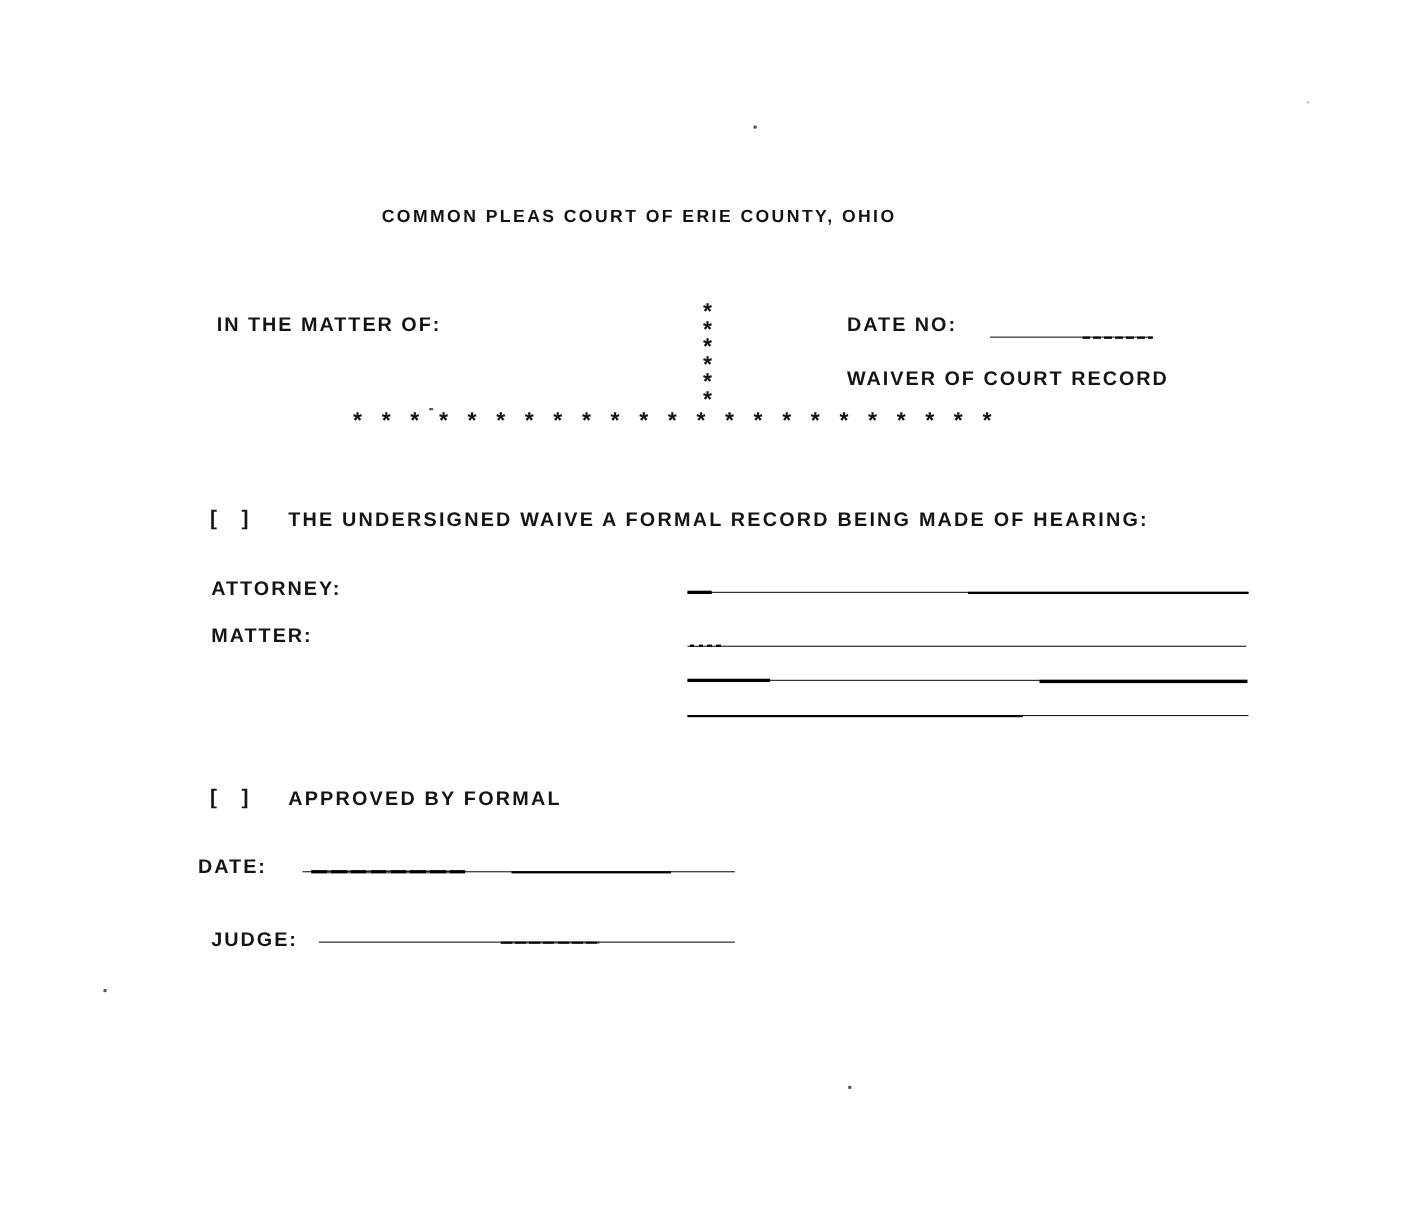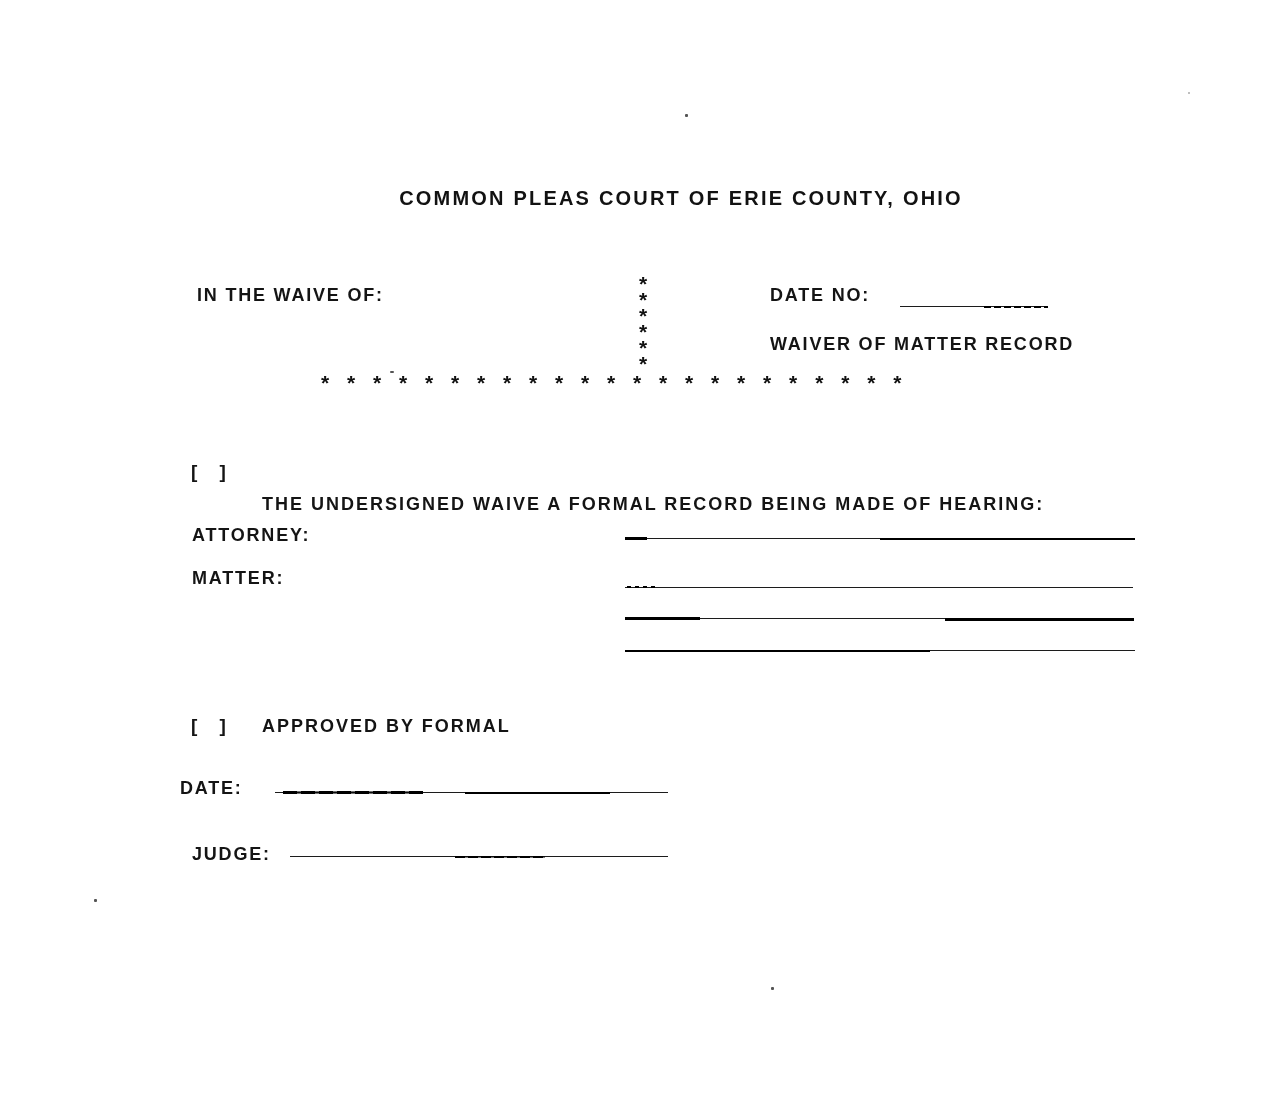--- a/index.html
+++ b/index.html
@@ -14,23 +14,23 @@
     background: #ffffff;
     font-family: "Liberation Sans", sans-serif;
     color: #161616;
     overflow: hidden;
   }
   .abs { position: absolute; }
 
   
   .title-block {
     left: 347px; top: 186px; width: 668px;
-    text-align: center;
+    text-align: left;
     font-weight: bold;
-    font-size: 20px;
+    font-size: 16px;
     line-height: 24px;
     letter-spacing: 2.2px;
     color: #121212;
   }
 
   
   .lbl {
     font-weight: bold;
     font-size: 18px;
     letter-spacing: 1.8px;
@@ -90,43 +90,43 @@
 </style>
 </head>
 <body>
 
 <div class="page">
 
   <div class="abs title-block">
     <div>COMMON PLEAS COURT OF ERIE COUNTY, OHIO</div>
   </div>
 
-  <div class="abs lbl" style="left:197px; top:285px;">IN THE WAIVE OF:</div>
+  <div class="abs lbl" style="left:197px; top:285px;">IN THE MATTER OF:</div>
 
   <div class="abs ast-col">*
 *
 *
 *
 *
 *</div>
 
   <div class="abs lbl" style="left:770px; top:285px;">DATE NO:</div>
 
   <div class="abs wline" style="left:900px; top:305px; width:148px;">
     <div class="base" style="height:1.2px;"></div>
     <div class="seg" style="left:84px; top:0.5px; width:64px; height:2.6px;
          background: repeating-linear-gradient(90deg,#000 0 7px,rgba(0,0,0,0) 7px 10px);"></div>
   </div>
 
-  <div class="abs lbl" style="left:770px; top:334px;">WAIVER OF MATTER RECORD</div>
+  <div class="abs lbl" style="left:770px; top:334px;">WAIVER OF COURT RECORD</div>
 
   <div class="abs ast-row">* * * * * * * * * * * * * * * * * * * * * * *</div>
 
   <div class="abs chk" style="left:191px; top:461px;">[ ]</div>
-  <div class="abs lbl" style="left:262px; top:462px; letter-spacing:2px;margin-top:32px;">THE UNDERSIGNED WAIVE A FORMAL RECORD BEING MADE OF HEARING:</div>
+  <div class="abs lbl" style="left:262px; top:462px; letter-spacing:2px;">THE UNDERSIGNED WAIVE A FORMAL RECORD BEING MADE OF HEARING:</div>
 
   <div class="abs lbl" style="left:192px; top:525px;">ATTORNEY:</div>
   <div class="abs wline" style="left:625px; top:537px; width:510px;">
     <div class="base"></div>
     <div class="seg" style="left:0; top:0.4px; width:22px; height:3px;"></div>
     <div class="seg" style="left:255px; top:0.6px; width:255px; height:2.8px;"></div>
   </div>
 
   <div class="abs lbl" style="left:192px; top:568px;">MATTER:</div>
 

